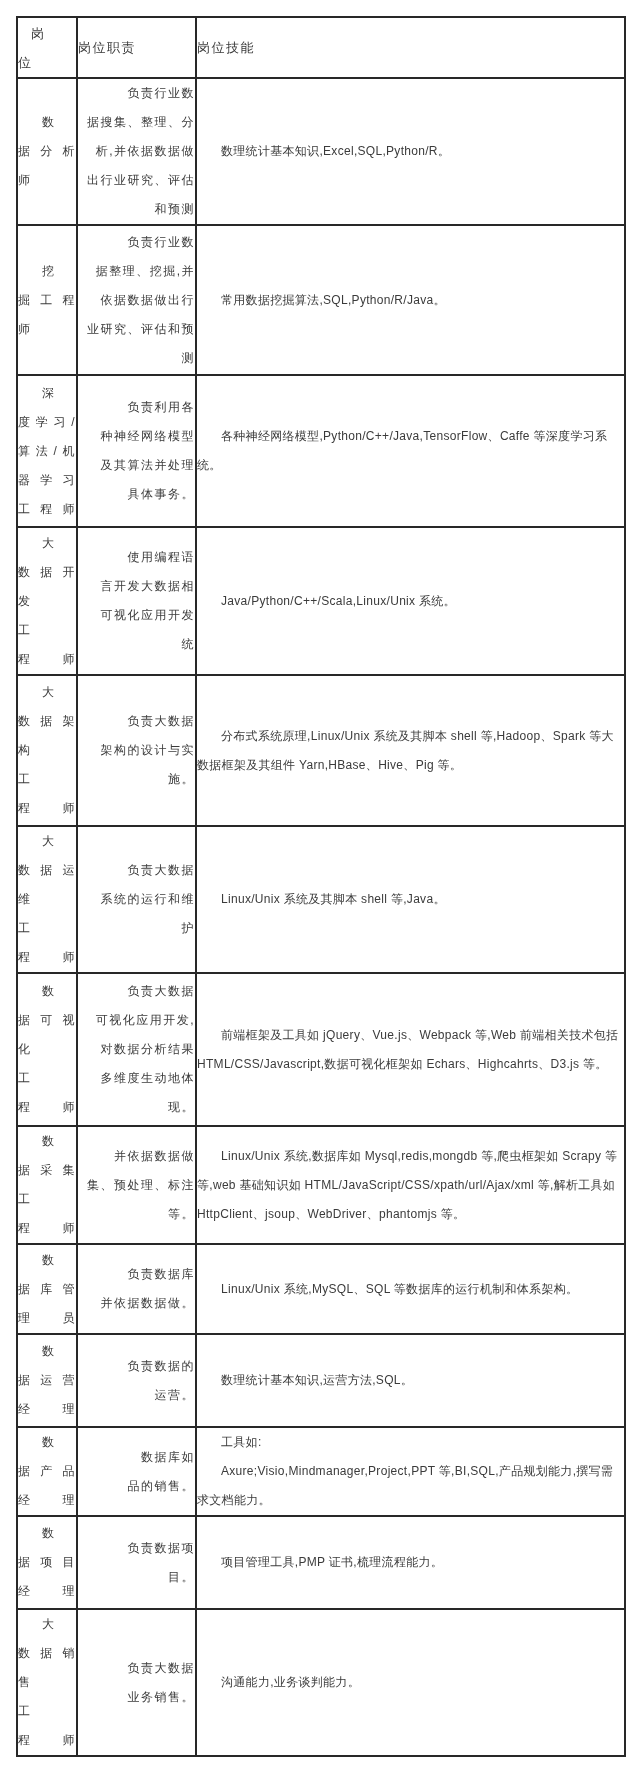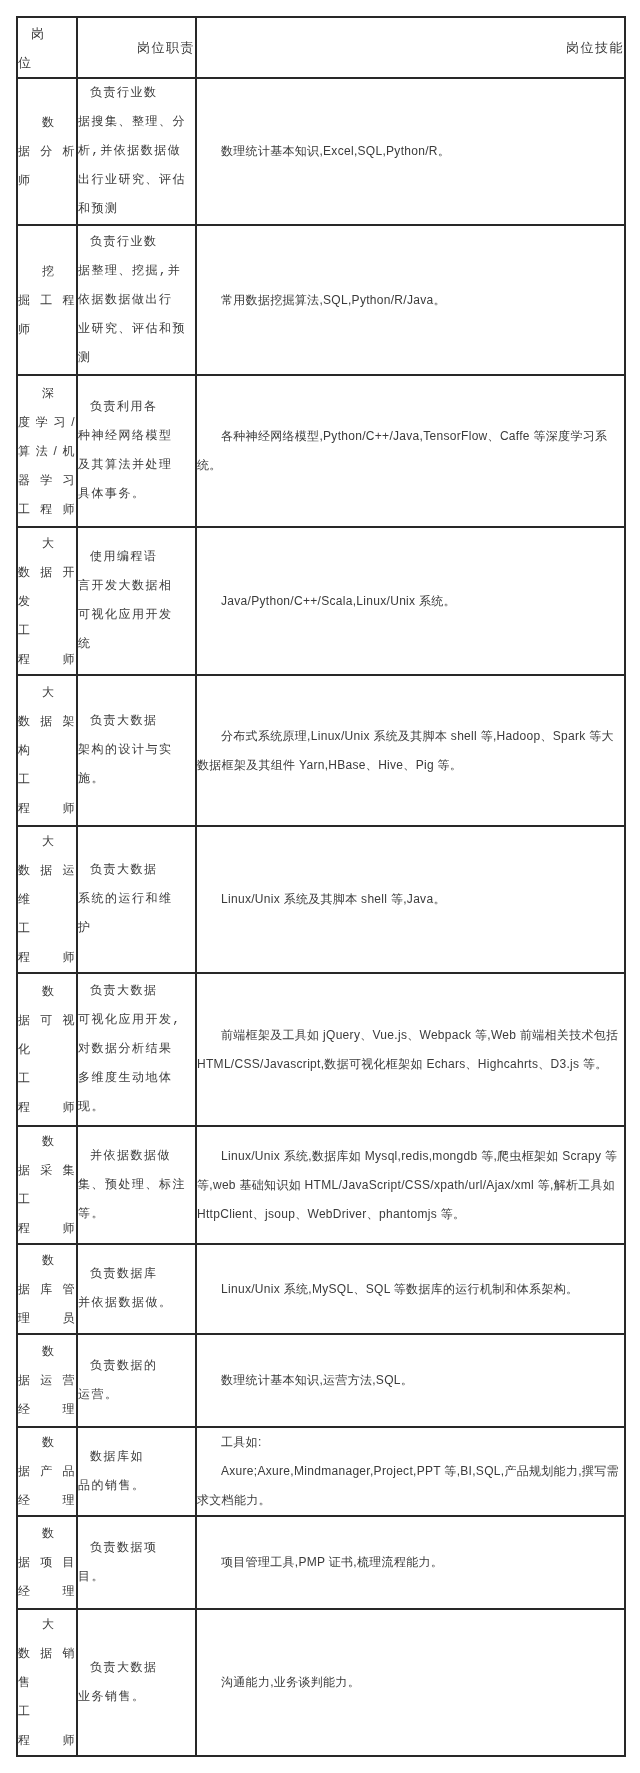--- a/index.html
+++ b/index.html
@@ -34,27 +34,26 @@
     -moz-text-align-last: justify;
     text-indent: 2em;
     font-size: 12px;
     letter-spacing: 1.5px;
     line-height: 29px;
     padding: 0 5px;
   }
   
   td.duty {
     white-space: pre-line;
-    text-align: left;
+    text-align: right;
     text-indent: 1em;
     font-size: 12px;
     letter-spacing: 1.5px;
     line-height: 29px;
     padding: 0 5px;
-    font-family: Liberation Mono, monospace;
   }
   
   td.skill {
     font-size: 12px;
     letter-spacing: 0.3px;
     line-height: 29px;
     padding: 0 10px 0 6px;
   }
   td.skill .para {
     text-indent: 2em;
@@ -64,21 +63,21 @@
     white-space: pre-line;
     text-align: left;
     text-align-last: left;
     text-indent: 1em;
     font-size: 13px;
     letter-spacing: 1.5px;
     line-height: 29px;
     padding: 0 5px;
   }
   td.h-mid, td.h-skill {
-    text-align: right;
+    text-align: left;
     font-size: 13px;
     letter-spacing: 1.5px;
     line-height: 29px;
     vertical-align: middle;
   }
 </style>
 </head>
 <body>
 
 <table class="doc-table">
@@ -234,21 +233,21 @@
   </tr>
 
   <tr style="height:87px">
     <td class="pos">数
 据产品
 经理</td>
     <td class="duty">数据库如
 品的销售。</td>
     <td class="skill">
       <div class="para">工具如:</div>
-      <div class="para">Axure;Axure,Mindmanager,Project,PPT 等,BI,SQL,产品规划能力,撰写需求文档能力。</div>
+      <div class="para">Axure;Visio,Mindmanager,Project,PPT 等,BI,SQL,产品规划能力,撰写需求文档能力。</div>
     </td>
   </tr>
 
   <tr style="height:93px">
     <td class="pos">数
 据项目
 经理</td>
     <td class="duty">负责数据项
 目。</td>
     <td class="skill">

